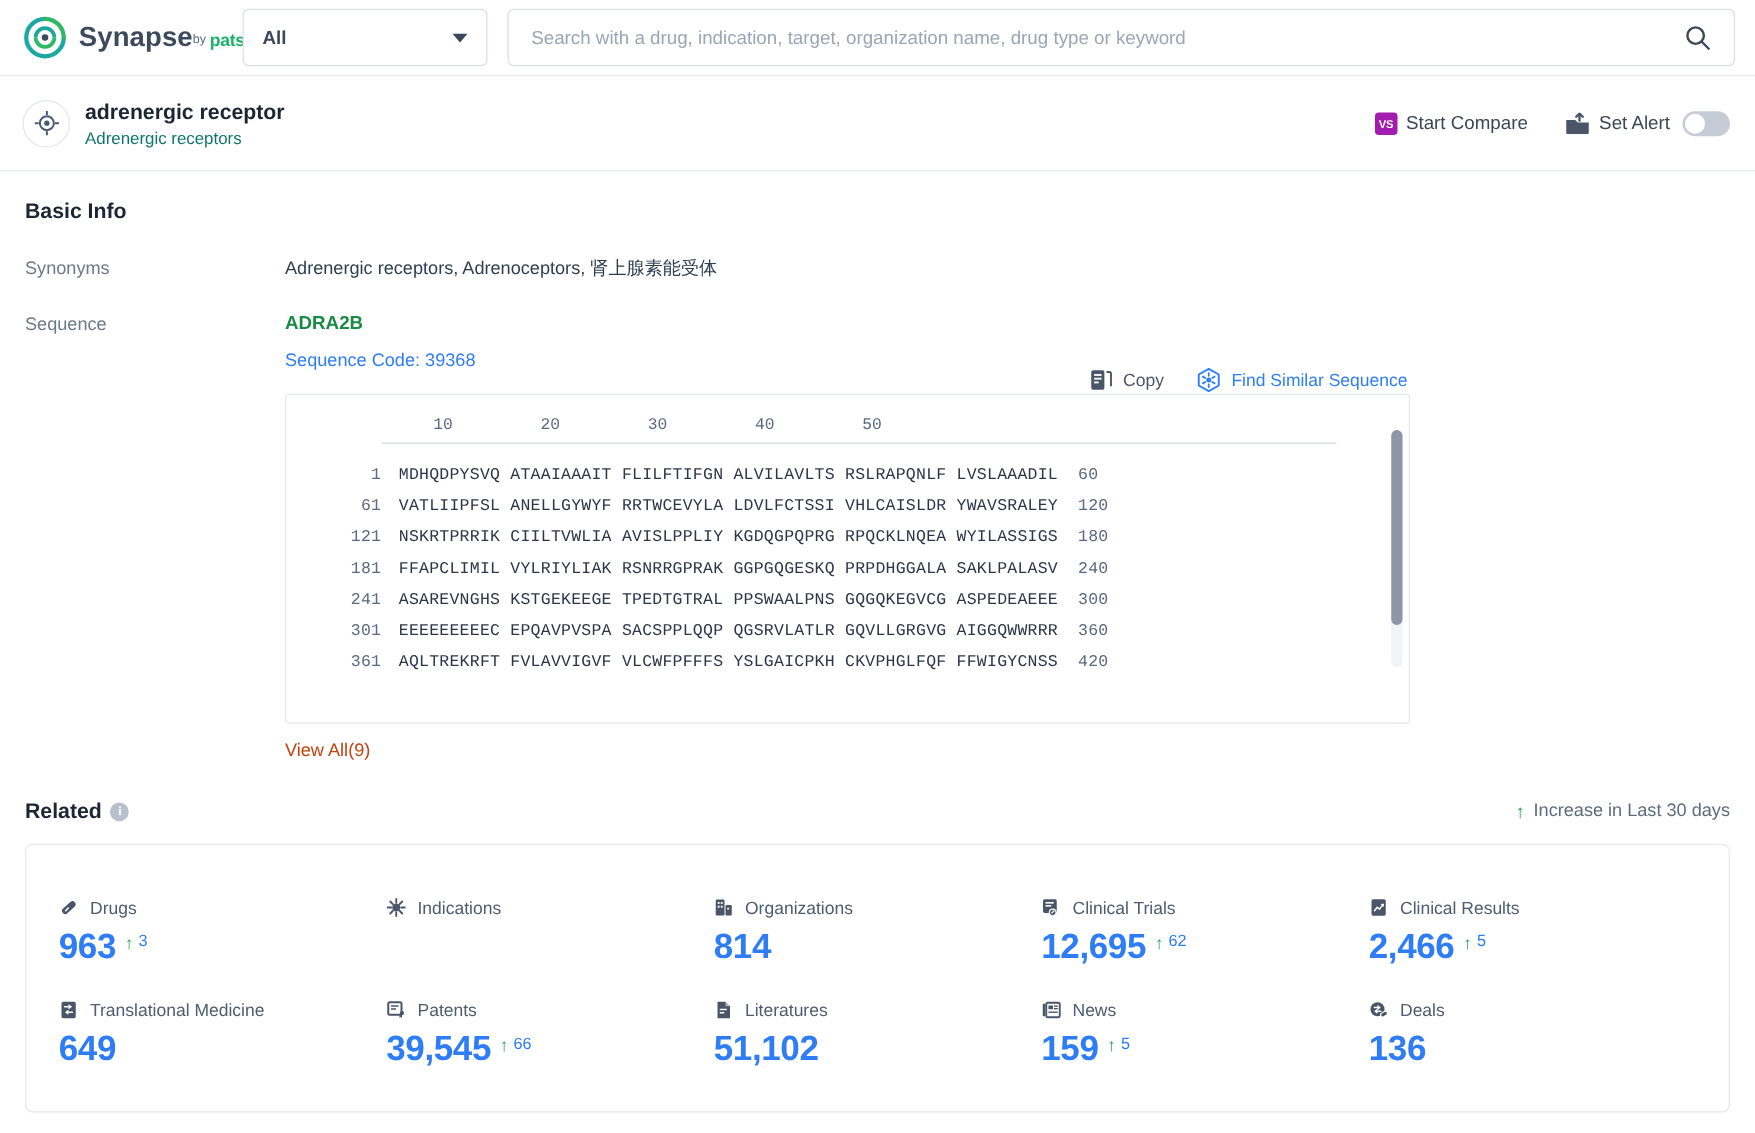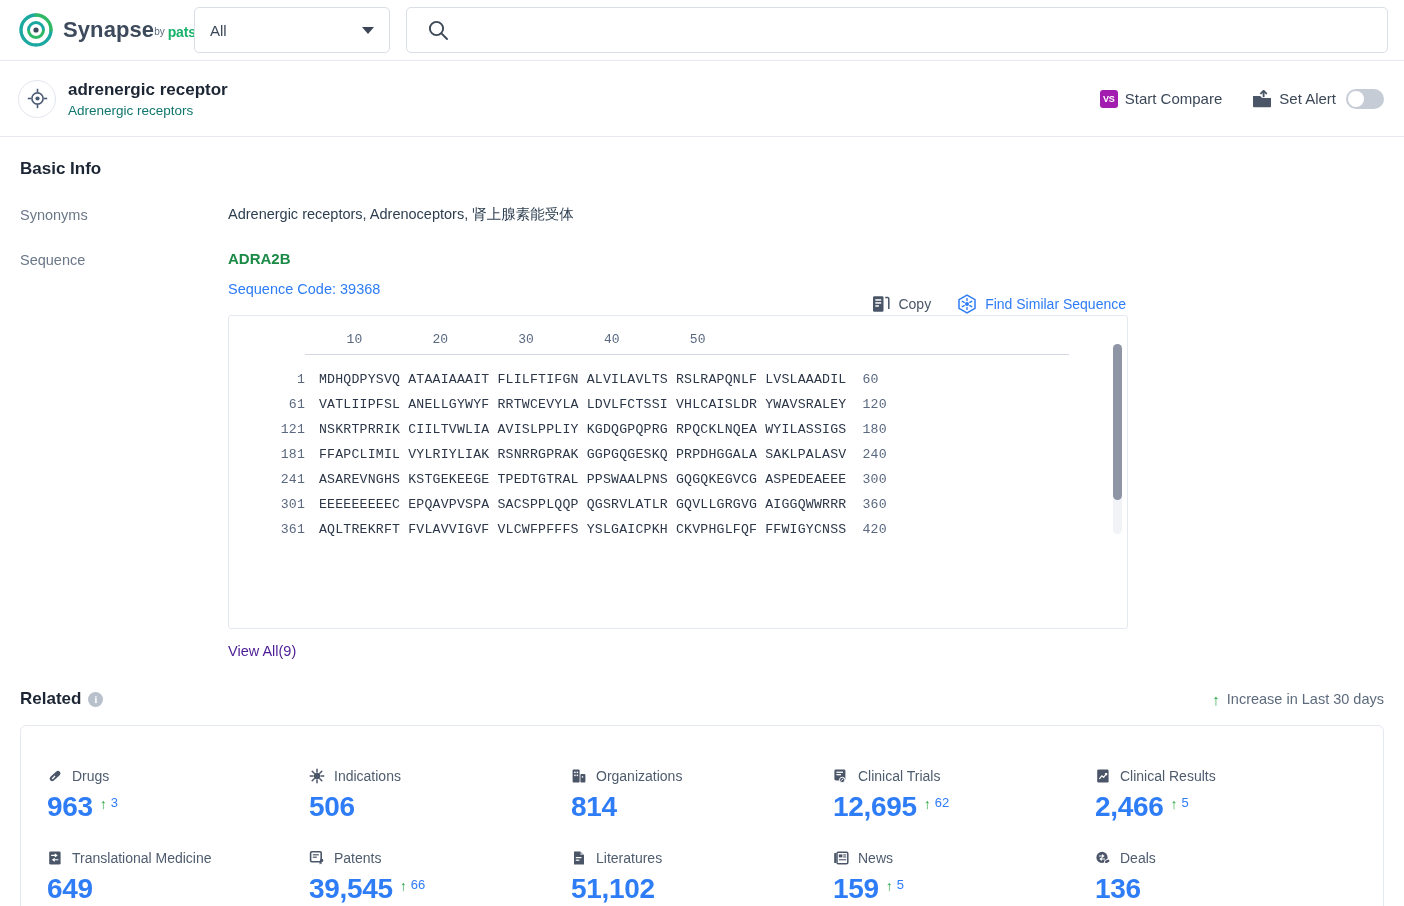--- a/index.html
+++ b/index.html
@@ -27,20 +27,21 @@
   .logo-title { font-size:22px; font-weight:600; color:#3d4a5c; letter-spacing:.1px; }
   .logo-sub { font-size:10px; color:#5a6b80; margin-top:3px; display:flex; align-items:center; gap:3px;}
   .logo-sub b { color:#19b26b; font-weight:700; font-size:14px; letter-spacing:-.2px;}
 
   .select-all {
     width:196px; height:46px; flex:0 0 196px;
     border:1px solid #d9dee7; border-radius:5px;
     display:flex; align-items:center; justify-content:space-between;
     padding:0 15px; font-size:15px; color:#3b4757; cursor:pointer;
     background:#fff;
+    font-weight:bold;
   }
   .caret { width:0;height:0;border-left:6px solid transparent;border-right:6px solid transparent;border-top:7px solid #3b4757; }
 
   .search-wrap {
     flex:1; height:46px; margin-left:16px;
     border:1px solid #d9dee7; border-radius:5px;
     display:flex; align-items:center; padding:0 14px 0 16px; background:#fff;
   }
   .search-input {
     flex:1; border:0; outline:0; font-size:15px; color:#3b4757;
@@ -90,39 +91,39 @@
 
   .seq-tools {
     position:absolute; right:278px; top:294px;
     display:flex; align-items:center; gap:26px;
   }
   .tool { display:flex; align-items:center; gap:8px; font-size:14px; cursor:pointer; }
   .tool.copy { color:#4a5568; }
   .tool.find { color:#2e7cf6; }
 
   .seq-box {
-    margin-top:18px; width:900px; height:314px;
+    margin-top:18px; width:900px; height:264px;
     border:1px solid #e4e8ef; border-radius:3px; background:#fff;
     position:relative; overflow:hidden;
   }
   .seq-inner { padding:16px 24px 0 24px; }
   .ruler-row {
     font-family:"Liberation Mono", monospace; font-size:13px; color:#5a6880;
     white-space:pre; padding-left:0; letter-spacing:0;
   }
   .ruler-line { height:1px; background:#d3d8e2; margin:7px 0 0 52px; width:764px; }
   .seq-rows { margin-top:12px; font-family:"Liberation Mono", monospace; font-size:13.2px; letter-spacing:.2px; }
   .seq-line { display:flex; white-space:pre; line-height:25px; color:#2b3648; }
   .seq-num { width:52px; text-align:right; color:#5a6880; }
   .seq-chunks { margin-left:14px; }
   .seq-end { margin-left:16px; color:#5a6880; }
   .sb-track { position:absolute; right:5px; top:28px; width:9px; height:190px; border-radius:5px; background:#f1f3f6; }
   .sb-thumb { position:absolute; right:5px; top:28px; width:9px; height:156px; border-radius:5px; background:#8e96a6; cursor:pointer; }
 
-  .view-all { margin-top:14px; font-size:14.5px; color:#4c1d95; cursor:pointer; display:inline-block; }
+  .view-all { margin-top:14px; font-size:14.5px; color:#c2410c; cursor:pointer; display:inline-block; }
 
   
   .related-head { display:flex; align-items:center; margin-top:30px; }
   .info-dot {
     width:15px;height:15px;border-radius:50%;background:#b8c0cc;color:#fff;
     font-size:10px;font-weight:700;display:flex;align-items:center;justify-content:center;
     margin-left:7px;cursor:pointer;font-family:"Liberation Serif", serif;
   }
   .legend { margin-left:auto; display:flex; align-items:center; gap:7px; font-size:14.5px; color:#5d6b7d; }
   .up-arrow { color:#2aa745; font-size:15px; line-height:1; }
@@ -163,20 +164,21 @@
       </span>
     </span>
   </div>
 
   <div class="select-all">
     <span>All</span>
     <span class="caret"></span>
   </div>
 
   <div class="search-wrap">
+    <input class="search-input" type="text" placeholder="Search with a drug, indication, target, organization name, drug type or keyword" style="">
     <button class="search-btn">
       <span>
         <svg width="22" height="22" viewBox="0 0 22 22">
           <circle cx="9.5" cy="9.5" r="6.6" fill="none" stroke="#3b4757" stroke-width="1.9"></circle>
           <line x1="14.4" y1="14.4" x2="20" y2="20" stroke="#3b4757" stroke-width="1.9" stroke-linecap="round"></line>
         </svg>
       </span>
     </button>
   </div>
 </div>
@@ -312,23 +314,20 @@
             <span>
               <svg width="16" height="16" viewBox="0 0 16 16">
                 <circle cx="8" cy="8" r="3.2" fill="#4a5568"></circle>
                 <g stroke="#4a5568" stroke-width="1.5" stroke-linecap="round">
                   <path d="M8 1.2V4M8 12v2.8M1.2 8H4M12 8h2.8M3.2 3.2l2 2M10.8 10.8l2 2M12.8 3.2l-2 2M5.2 10.8l-2 2"></path>
                 </g>
               </svg>
             </span>
             <span>Indications</span>
           </div>
-          <div class="stat-val">
-            <span class="stat-num">506</span>
-          </div>
         </div>
         <div>
           <div class="stat-label">
             <span>
               <svg width="16" height="16" viewBox="0 0 16 16">
                 <rect x="1.6" y="1.6" width="7" height="12.8" rx="1" fill="#4a5568"></rect>
                 <rect x="9.4" y="6" width="5" height="8.4" rx="1" fill="#4a5568"></rect>
                 <g fill="#fff">
                   <rect x="3.2" y="3.6" width="1.5" height="1.5"></rect>
                   <rect x="5.6" y="3.6" width="1.5" height="1.5"></rect>

